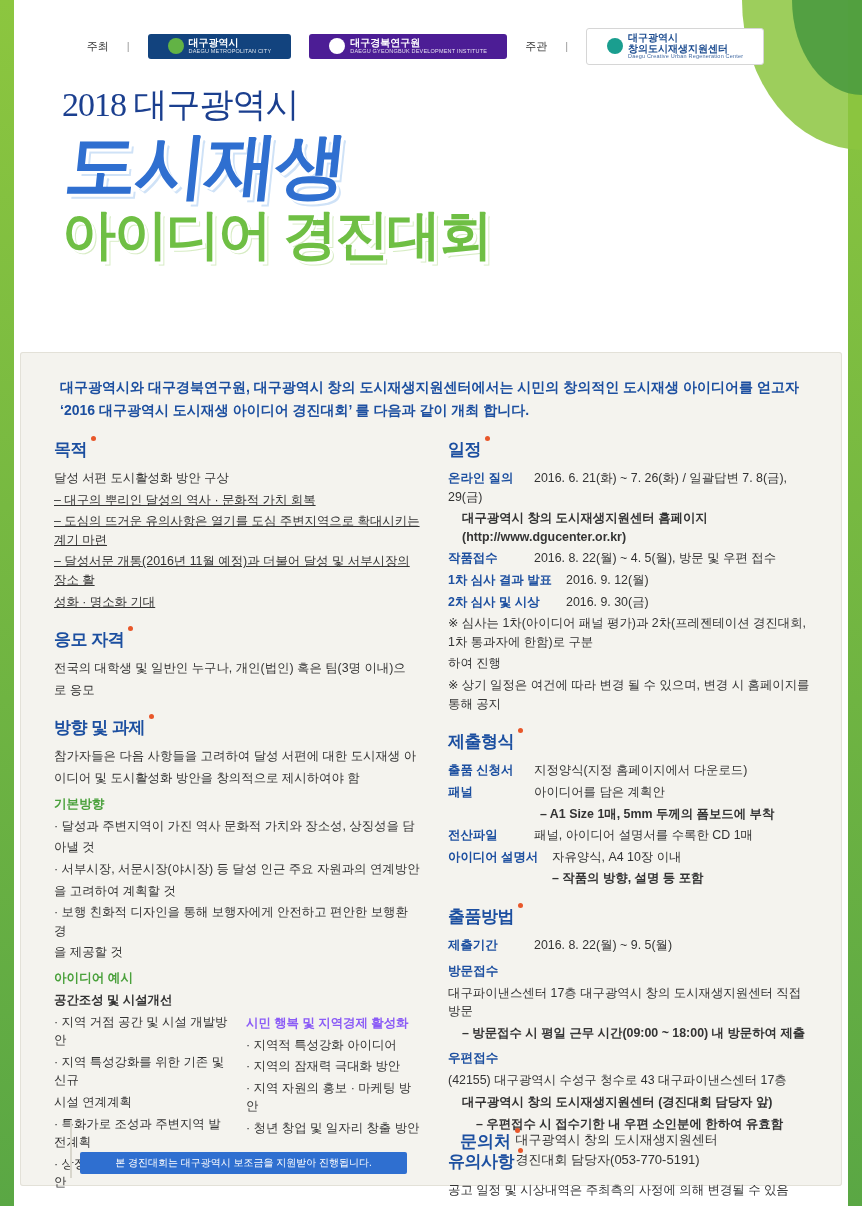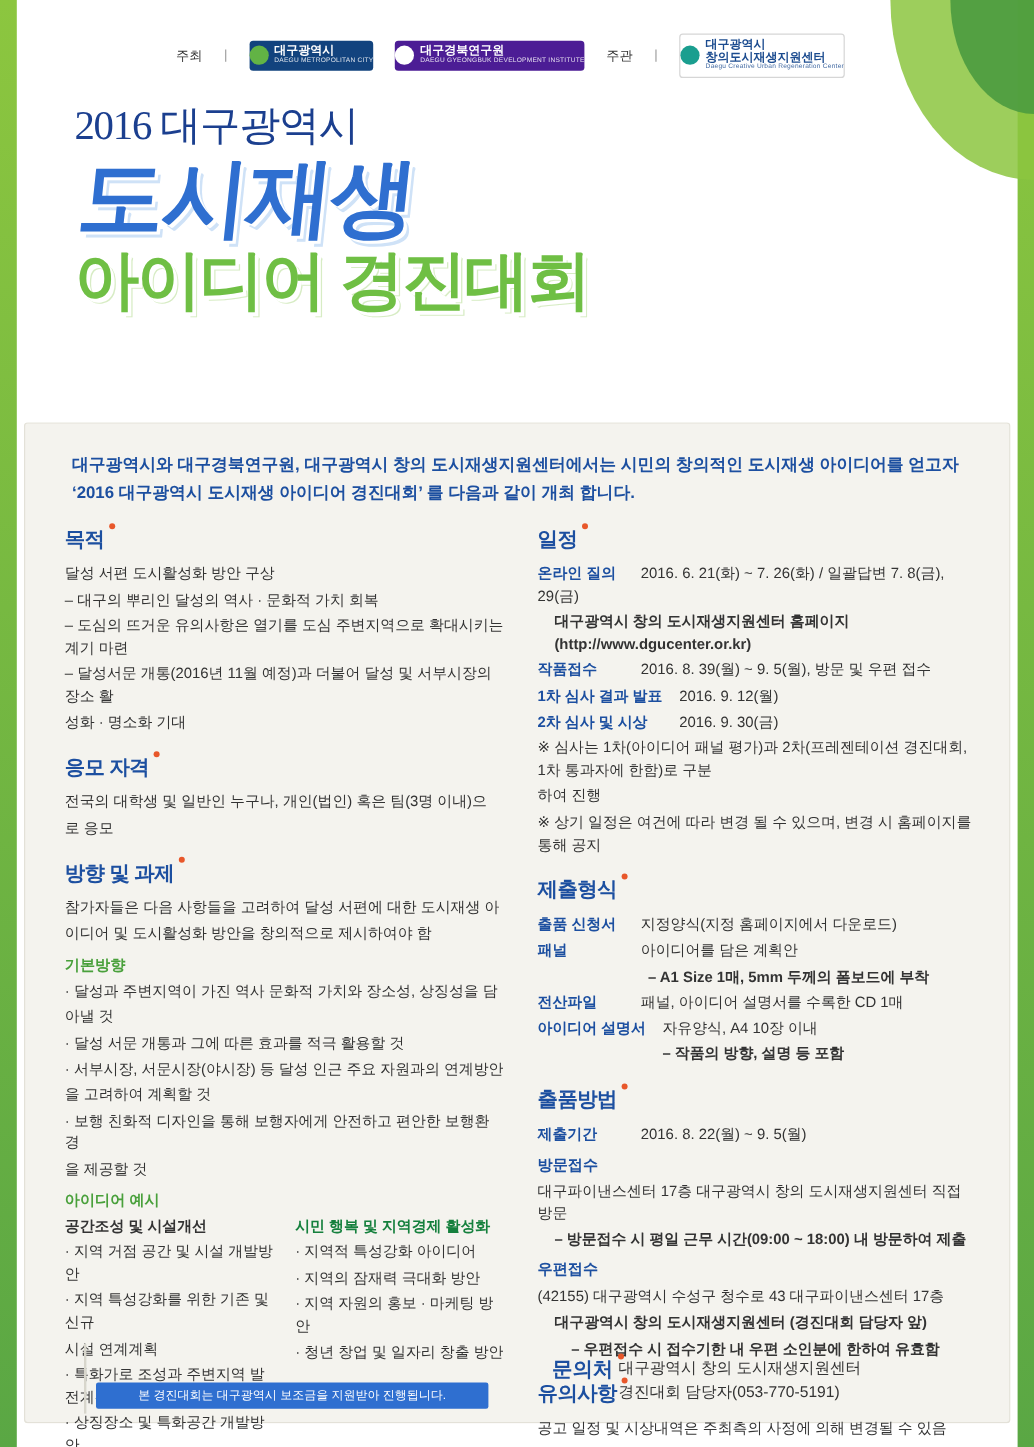--- a/index.html
+++ b/index.html
@@ -13,21 +13,21 @@
   
   .edge-left{position:absolute;left:0;top:0;width:14px;height:1206px;background:linear-gradient(180deg,#8cc63f 0%,#5aa744 100%);}
   .edge-right{position:absolute;right:0;top:0;width:14px;height:1206px;background:linear-gradient(180deg,#8cc63f 0%,#5aa744 100%);}
   .corner-swoosh{position:absolute;right:0;top:0;width:120px;height:150px;background:#8cc63f;border-bottom-left-radius:120px 150px;opacity:.85;}
   .corner-swoosh2{position:absolute;right:0;top:0;width:70px;height:95px;background:#4b9b3f;border-bottom-left-radius:70px 95px;opacity:.9;}
 
   
   .sponsors{position:absolute;top:28px;left:0;width:851px;display:flex;justify-content:center;align-items:center;gap:18px;font-size:11px;color:#333;}
   .sp-label{font-size:11px;color:#333;}
   .sp-sep{color:#999;}
-  .sp-badge{display:flex;align-items:center;gap:5px;background:#12437e;color:#fff;border-radius:3px;padding:4px 0;}
+  .sp-badge{display:flex;align-items:center;gap:5px;background:#12437e;color:#fff;border-radius:3px;padding:4px 20px;}
   .sp-badge.blue2{background:#4c1d95;}
   .sp-badge.white{background:#fff;color:#1b4b8f;border:1px solid #d6d6d6;}
   .sp-mark{width:16px;height:16px;border-radius:50%;background:#fff;display:inline-block;position:relative;}
   .sp-mark.green{background:#62b345;}
   .sp-mark.greenblue{background:#1a9e8f;}
   .sp-txt{line-height:1.05;}
   .sp-txt b{display:block;font-size:10px;font-weight:bold;}
   .sp-txt i{display:block;font-size:5.5px;font-style:normal;opacity:.85;letter-spacing:.2px;}
 
   
@@ -54,34 +54,34 @@
   .intro{position:absolute;left:40px;top:24px;width:740px;font-size:14px;line-height:1.65;color:#1c4fa0;font-weight:bold;}
 
   .cols{position:absolute;left:34px;top:86px;width:760px;display:flex;gap:28px;}
   .col{width:366px;}
   .col.right{width:392px;}
 
   h2.sec{font-size:17px;color:#1c4fa0;font-weight:bold;margin:0 0 8px 0;letter-spacing:-.5px;position:relative;display:inline-block;}
   h2.sec::after{content:"";position:absolute;right:-9px;top:-2px;width:5px;height:5px;border-radius:50%;background:#e8572a;}
   .sec-blk{margin-bottom:17px;}
   .sec-blk p{margin:0 0 3px 0;font-size:12.4px;line-height:1.5;color:#333;}
-  .dash{font-size:11.4px;color:#555;line-height:1.48;margin:0 0 1px 0;}
+  .dash{font-size:11.4px;color:#555;line-height:1.48;margin:0 0 1px 0;text-decoration:underline;}
   .dot{font-size:12px;color:#333;line-height:1.55;margin:0 0 2px 0;}
   .small-note{font-size:10.6px;color:#666;line-height:1.45;margin:1px 0 0 0;}
   .sub-h{font-size:12.6px;color:#3b8f3b;font-weight:bold;margin:8px 0 4px 0;}
   .sub-h.green{color:#49a03b;}
   .sub-h.blue{color:#1c4fa0;}
   .kv{font-size:12.3px;line-height:1.55;color:#333;margin:0 0 2px 0;}
   .kv .k{display:inline-block;min-width:86px;color:#1c4fa0;font-weight:bold;}
   .indent{padding-left:14px;font-weight:bold;}
 
   .two-col-list{display:flex;gap:18px;margin-top:4px;}
   .two-col-list .c{width:174px;}
   .tc-h{font-size:12px;font-weight:bold;color:#e07b10;margin:0 0 4px 0;}
-  .tc-h.b{color:#15803d;}
+  .tc-h.b{color:#8b5cf6;margin-top:23px;}
   .tc-li{font-size:11.2px;color:#333;line-height:1.5;margin:0 0 2px 0;}
 
   .footbar{
     position:absolute;left:60px;bottom:12px;width:327px;height:22px;
     background:#2f6fd0;color:#fff;border-radius:2px;
     font-size:10px;display:flex;align-items:center;justify-content:center;
   }
   .contact{position:absolute;left:440px;bottom:16px;width:380px;}
   .contact h2{font-size:17px;color:#1c4fa0;font-weight:bold;margin:0;display:inline-block;position:relative;vertical-align:top;}
   .contact h2::after{content:"";position:absolute;right:-9px;top:-2px;width:5px;height:5px;border-radius:50%;background:#e8572a;}
@@ -119,21 +119,21 @@
     <span class="sp-mark greenblue"></span>
     <span class="sp-txt">
       <b>대구광역시</b>
       <b>창의도시재생지원센터</b>
       <i>Daegu Creative Urban Regeneration Center</i>
     </span>
   </span>
 </div>
 
 <div class="title-wrap">
-  <div class="t-year">2016 대구광역시</div>
+  <div class="t-year">2018 대구광역시</div>
   <div class="t-main">도시재생</div>
   <div class="t-sub">아이디어 경진대회</div>
 </div>
 
 <div class="panel">
 
   <div class="intro">
     <div>대구광역시와 대구경북연구원, 대구광역시 창의 도시재생지원센터에서는 시민의 창의적인 도시재생 아이디어를 얻고자</div>
     <div>‘2016 대구광역시 도시재생 아이디어 경진대회’ 를 다음과 같이 개최 합니다.</div>
   </div>
@@ -158,21 +158,20 @@
       </div>
 
       <div class="sec-blk">
         <h2 class="sec">방향 및 과제</h2>
         <p>참가자들은 다음 사항들을 고려하여 달성 서편에 대한 도시재생 아</p>
         <p>이디어 및 도시활성화 방안을 창의적으로 제시하여야 함</p>
 
         <div class="sub-h green">기본방향</div>
         <p class="dot">· 달성과 주변지역이 가진 역사 문화적 가치와 장소성, 상징성을 담</p>
         <p class="dot">  아낼 것</p>
-        <p class="dot">· 달성 서문 개통과 그에 따른 효과를 적극 활용할 것</p>
         <p class="dot">· 서부시장, 서문시장(야시장) 등 달성 인근 주요 자원과의 연계방안</p>
         <p class="dot">  을 고려하여 계획할 것</p>
         <p class="dot">· 보행 친화적 디자인을 통해 보행자에게 안전하고 편안한 보행환경</p>
         <p class="dot">  을 제공할 것</p>
 
         <div class="sub-h green">아이디어 예시</div>
         <div class="two-col-list">
           <div class="c">
             <p class="tc-h">공간조성 및 시설개선</p>
             <p class="tc-li">· 지역 거점 공간 및 시설 개발방안</p>
@@ -195,21 +194,21 @@
 
     <div class="col right">
 
       <div class="sec-blk">
         <h2 class="sec">일정</h2>
         <p class="kv">
           <span class="k">온라인 질의</span><span>2016. 6. 21(화) ~ 7. 26(화) / 일괄답변 7. 8(금), 29(금)</span>
         </p>
         <p class="small-note indent">대구광역시 창의 도시재생지원센터 홈페이지 (http://www.dgucenter.or.kr)</p>
         <p class="kv">
-          <span class="k">작품접수</span><span>2016. 8. 39(월) ~ 9. 5(월), 방문 및 우편 접수</span>
+          <span class="k">작품접수</span><span>2016. 8. 22(월) ~ 4. 5(월), 방문 및 우편 접수</span>
         </p>
         <p class="kv">
           <span class="k" style="min-width:118px">1차 심사 결과 발표</span><span>2016. 9. 12(월)</span>
         </p>
         <p class="kv">
           <span class="k" style="min-width:118px">2차 심사 및 시상</span><span>2016. 9. 30(금)</span>
         </p>
         <p class="small-note">※ 심사는 1차(아이디어 패널 평가)과 2차(프레젠테이션 경진대회, 1차 통과자에 한함)로 구분</p>
         <p class="small-note">   하여 진행</p>
         <p class="small-note">※ 상기 일정은 여건에 따라 변경 될 수 있으며, 변경 시 홈페이지를 통해 공지</p>

